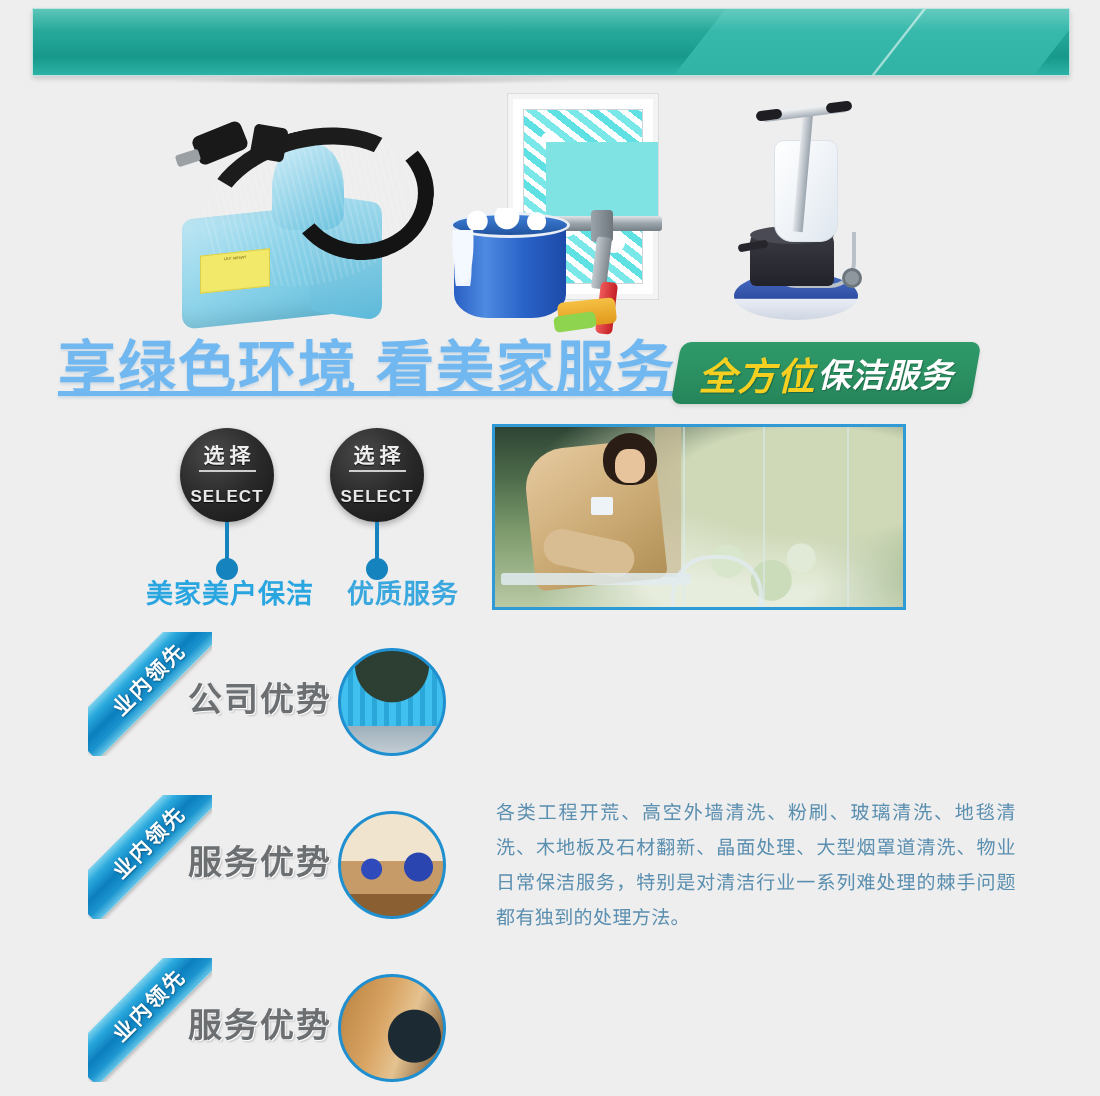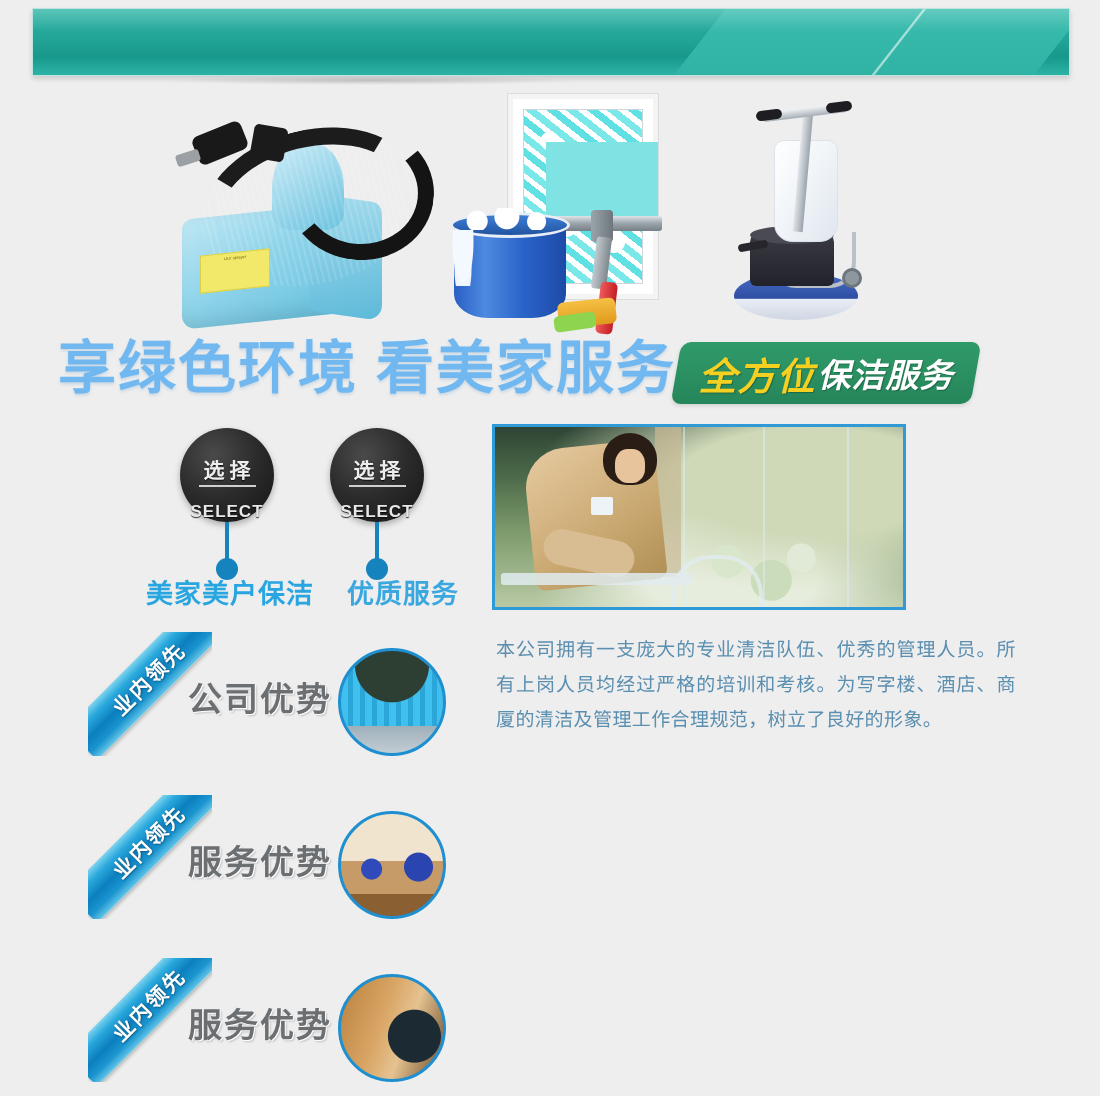--- a/index.html
+++ b/index.html
@@ -227,20 +227,21 @@
     position:absolute;left:60px;top:140px;width:78px;height:52px;
     border:4px solid #b9c0c7;border-top:none;border-radius:0 0 26px 26px;
   }
 
   
   .headline{
     position:absolute;left:58px;top:336px;
     font-size:58px;font-weight:bold;color:#72b8f0;letter-spacing:2px;
     line-height:64px;white-space:nowrap;
     text-shadow:0 2px 3px rgba(90,150,200,.25);
+    text-decoration:underline;
   }
   .green-banner{
     position:absolute;left:676px;top:342px;width:300px;height:62px;
     background:linear-gradient(180deg,#2f9a6a 0%,#2a8f61 55%,#25855a 100%);
     border-radius:10px;
     transform:skewX(-10deg);
     box-shadow:0 2px 4px rgba(0,0,0,.12);
   }
   .green-banner-inner{
     transform:skewX(10deg);
@@ -257,21 +258,21 @@
   }
 
   
   .select-group{position:absolute;left:180px;top:428px;width:290px;height:180px;}
   .sel-item{position:absolute;top:0;width:94px;}
   .sel-item.one{left:0;}
   .sel-item.two{left:150px;}
   .sel-circle{
     width:94px;height:94px;border-radius:50%;
     background:radial-gradient(circle at 36% 28%,#4a4a4a 0%,#2b2b2b 48%,#151515 100%);
-    display:flex;flex-direction:column;align-items:center;justify-content:flex-end;
+    display:flex;flex-direction:column;align-items:center;justify-content:center;
     box-shadow:0 3px 6px rgba(0,0,0,.28);
     gap:12px;
   }
   .sel-cn{
     color:#eeeeee;font-size:21px;font-weight:bold;letter-spacing:5px;
     text-indent:5px;line-height:24px;
     text-shadow:0 1px 1px rgba(0,0,0,.8);
     border-bottom:2px solid #cfcfcf;padding-bottom:2px;
   }
   .sel-en{
@@ -504,31 +505,31 @@
   <div class="rows">
 
     <div class="row">
       <div class="ribbon-box">
         <div class="ribbon">
             <span>业内领先</span>
           </div>
       </div>
       <div class="row-title">公司优势</div>
       <div class="row-thumb thumb1"></div>
-      <div class="row-text">本公司拥有一支庞大的专业清洁队伍、优秀的管理人员。所有上岗人员均经过严格的培训和考核。为写字楼、酒店、商厦的清洁及管理工作合理规范，树立了良好的形象。</div>
     </div>
 
     <div class="row">
       <div class="ribbon-box">
         <div class="ribbon">
             <span>业内领先</span>
           </div>
       </div>
       <div class="row-title">服务优势</div>
       <div class="row-thumb thumb2"></div>
+      <div class="row-text">各类工程开荒、高空外墙清洗、粉刷、玻璃清洗、地毯清洗、木地板及石材翻新、晶面处理、大型烟罩道清洗、物业日常保洁服务，特别是对清洁行业一系列难处理的棘手问题都有独到的处理方法。</div>
     </div>
 
     <div class="row">
       <div class="ribbon-box">
         <div class="ribbon">
             <span>业内领先</span>
           </div>
       </div>
       <div class="row-title">服务优势</div>
       <div class="row-thumb thumb3"></div>

